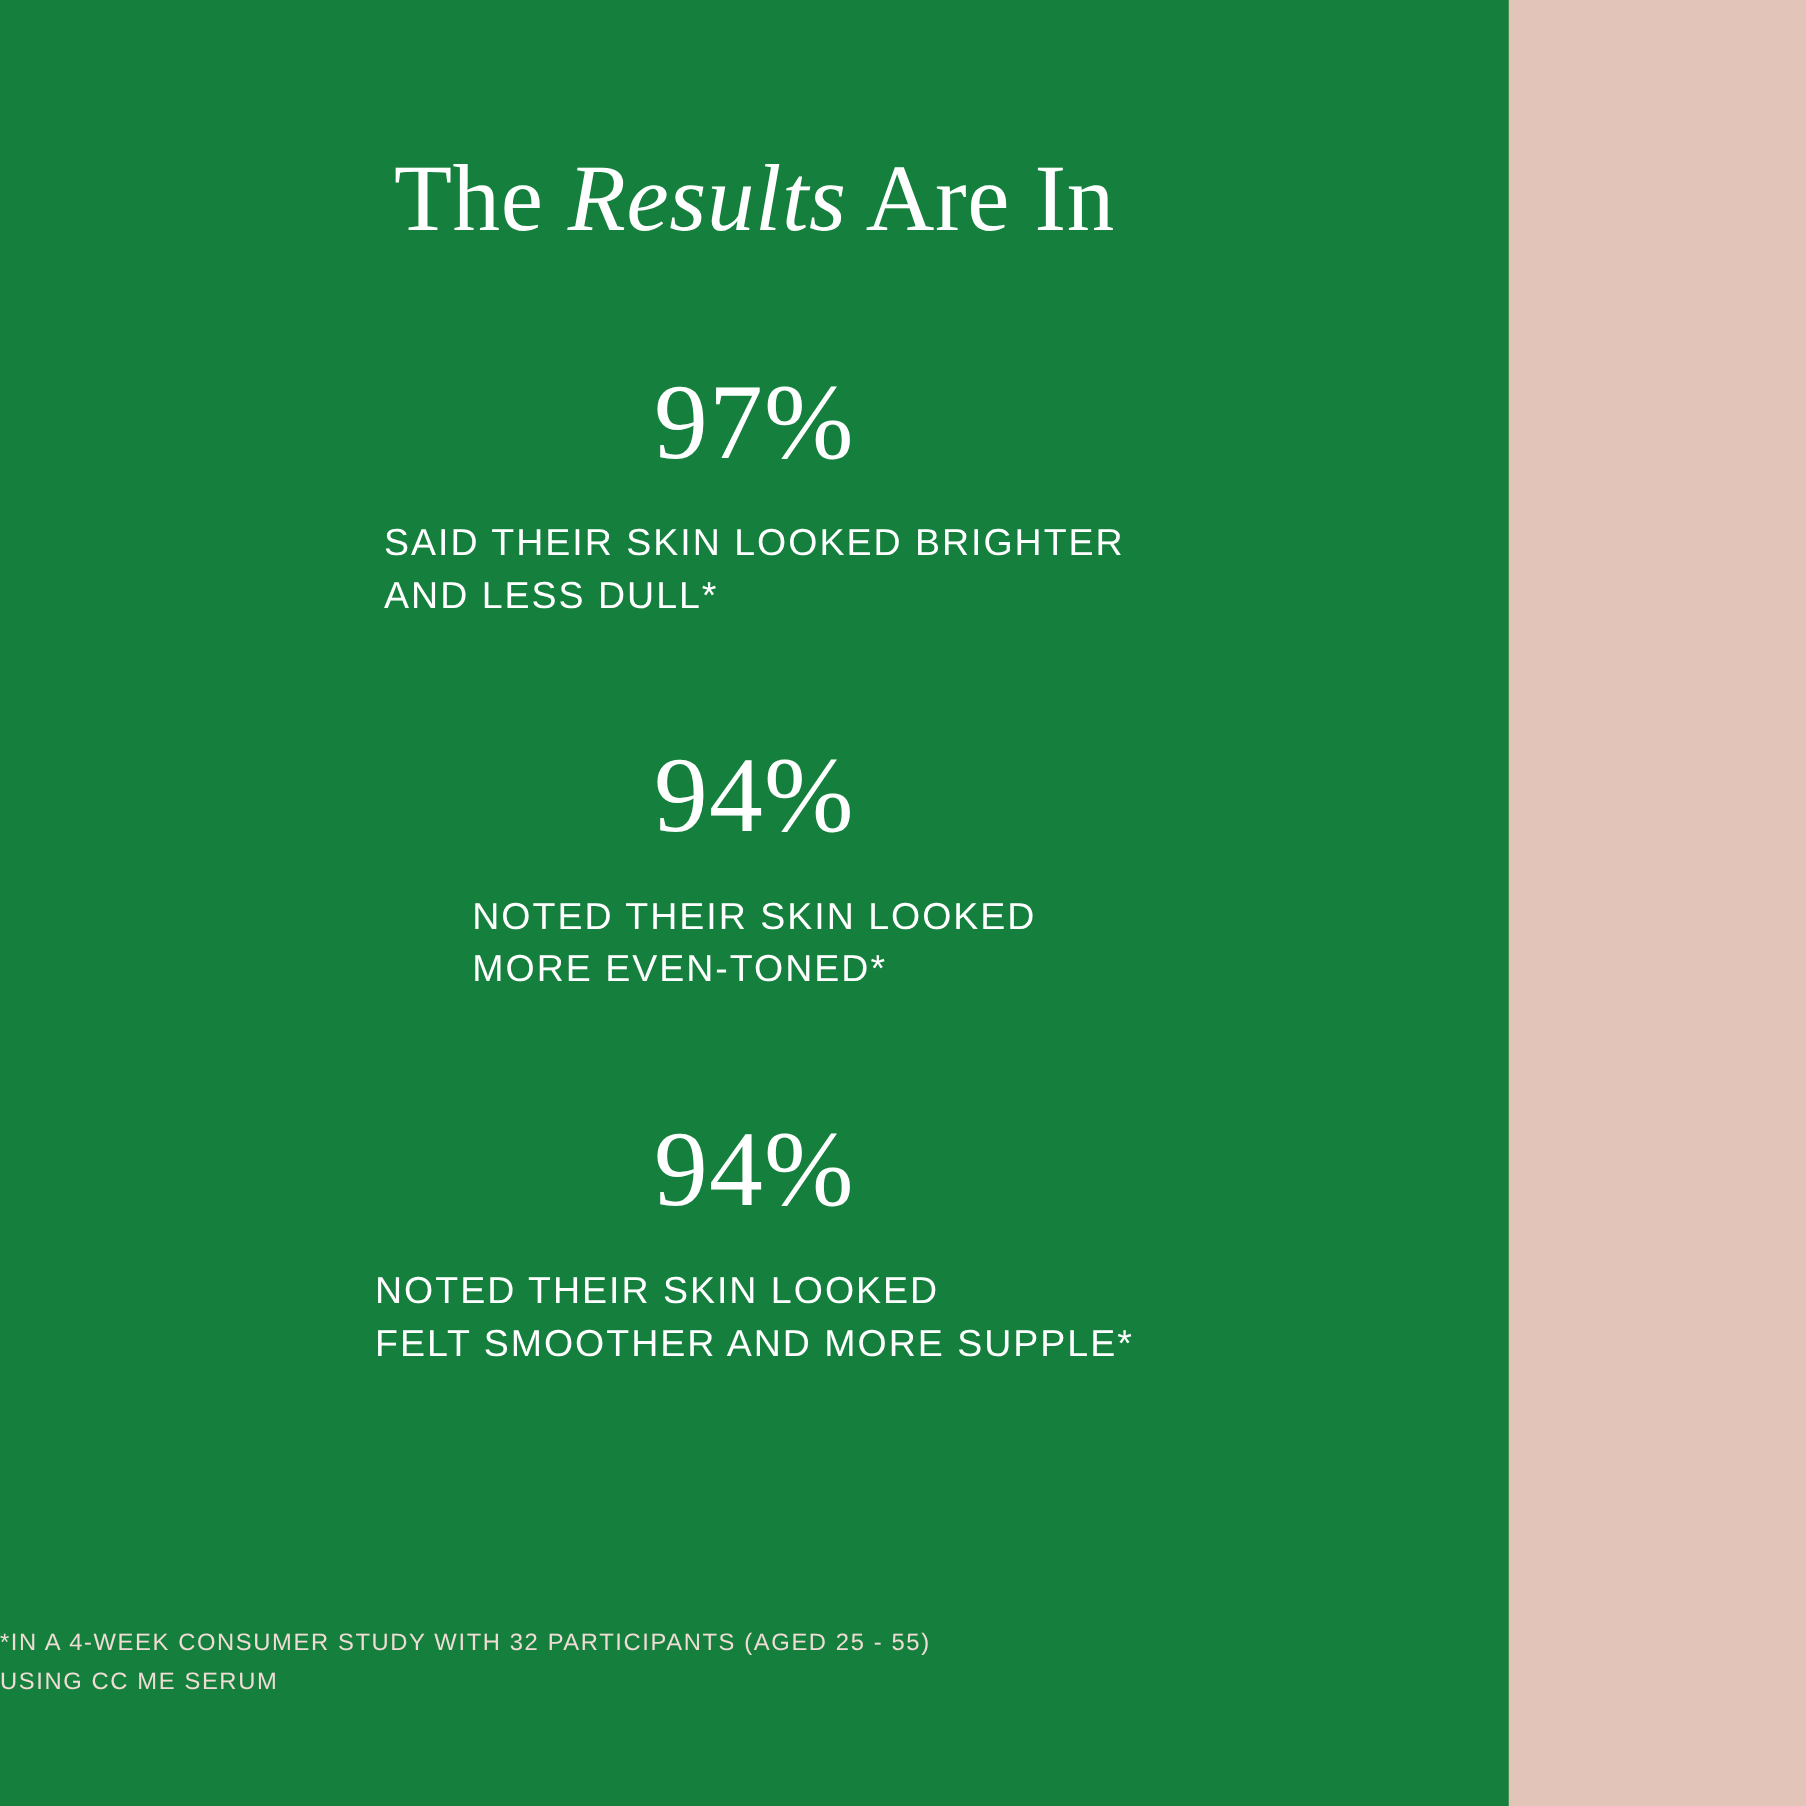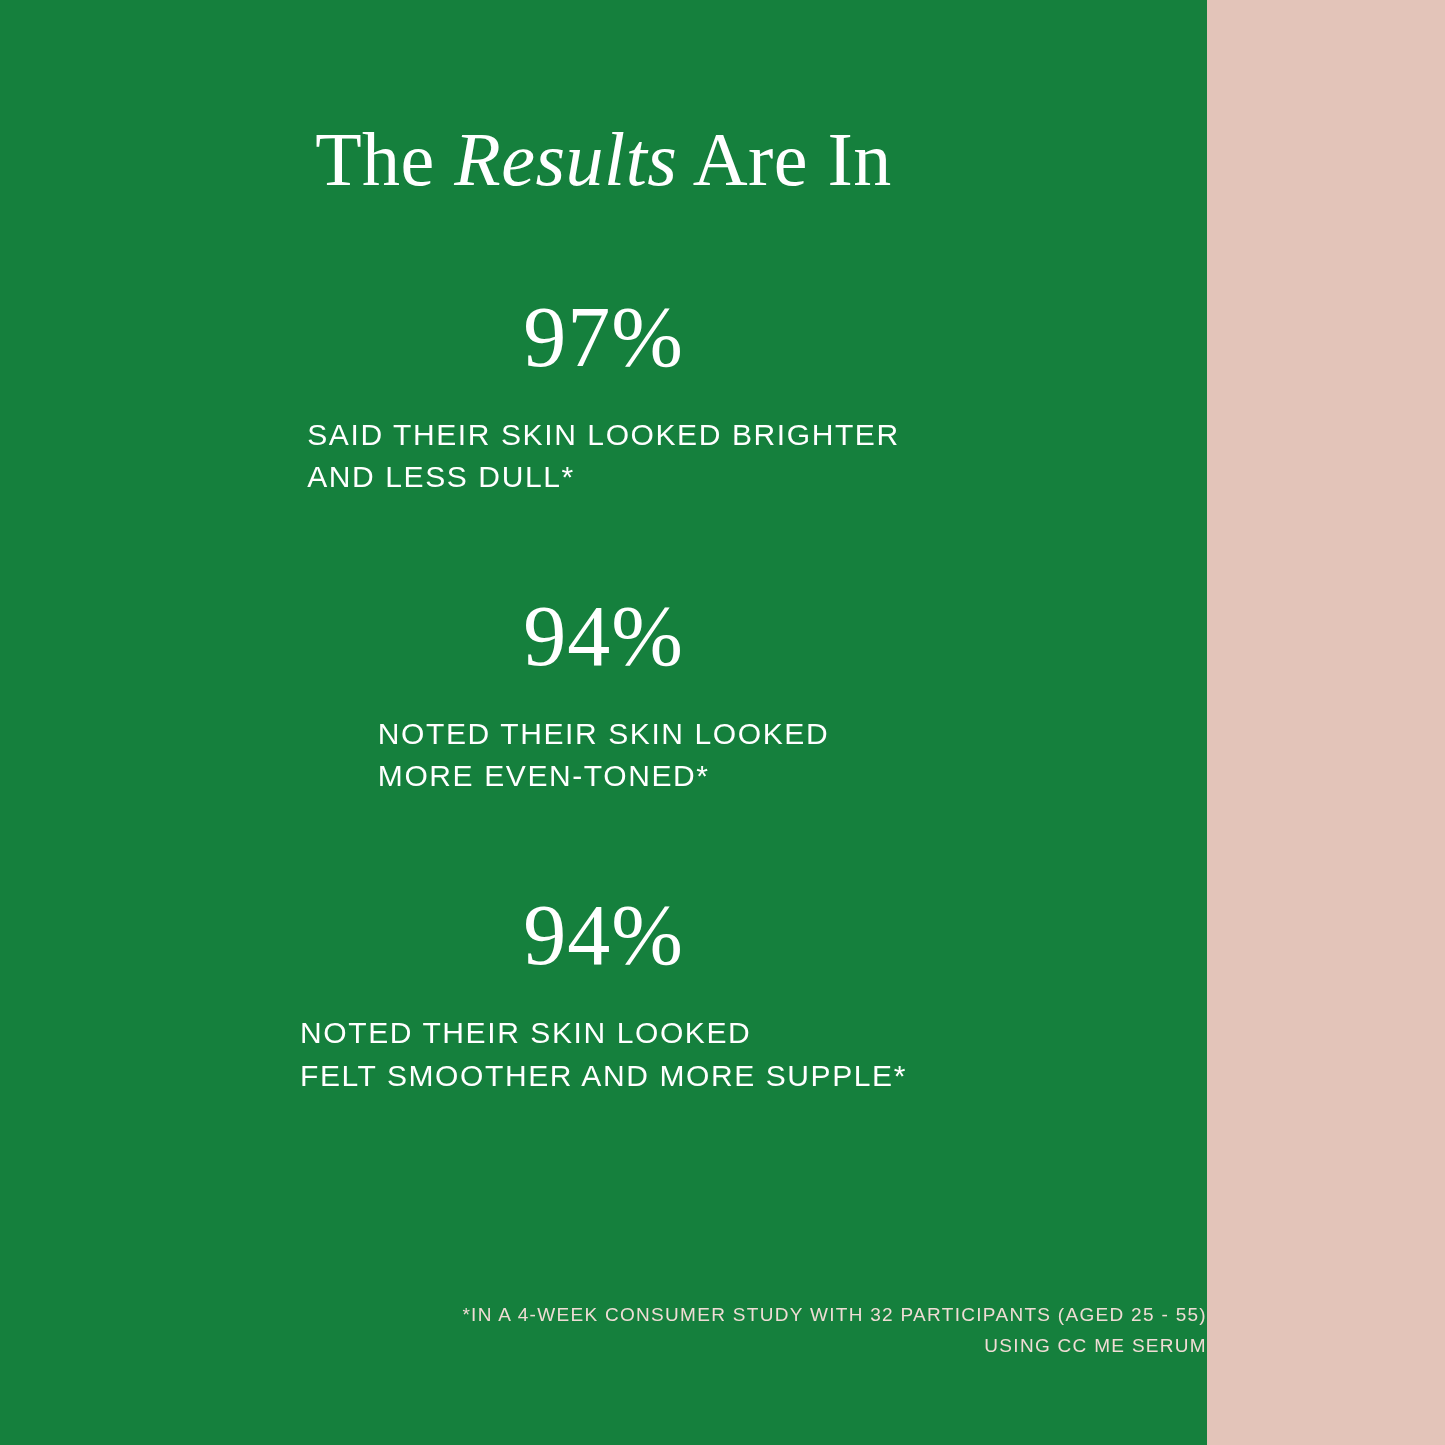--- a/index.html
+++ b/index.html
@@ -69,21 +69,21 @@
     text-align: left;
     text-transform: uppercase;
     max-width: 1000px;
     white-space: pre-line;
   }
   .footnote {
     position: absolute;
     left: 0;
     right: 0;
     bottom: 84px;
-    text-align: right;
+    text-align: left;
     font-family: "Liberation Sans", sans-serif;
     font-size: 19px;
     line-height: 1.6;
     letter-spacing: 1.3px;
     color: #f0dcd5;
     text-transform: uppercase;
     white-space: pre-line;
   }
 </style>
 </head>

